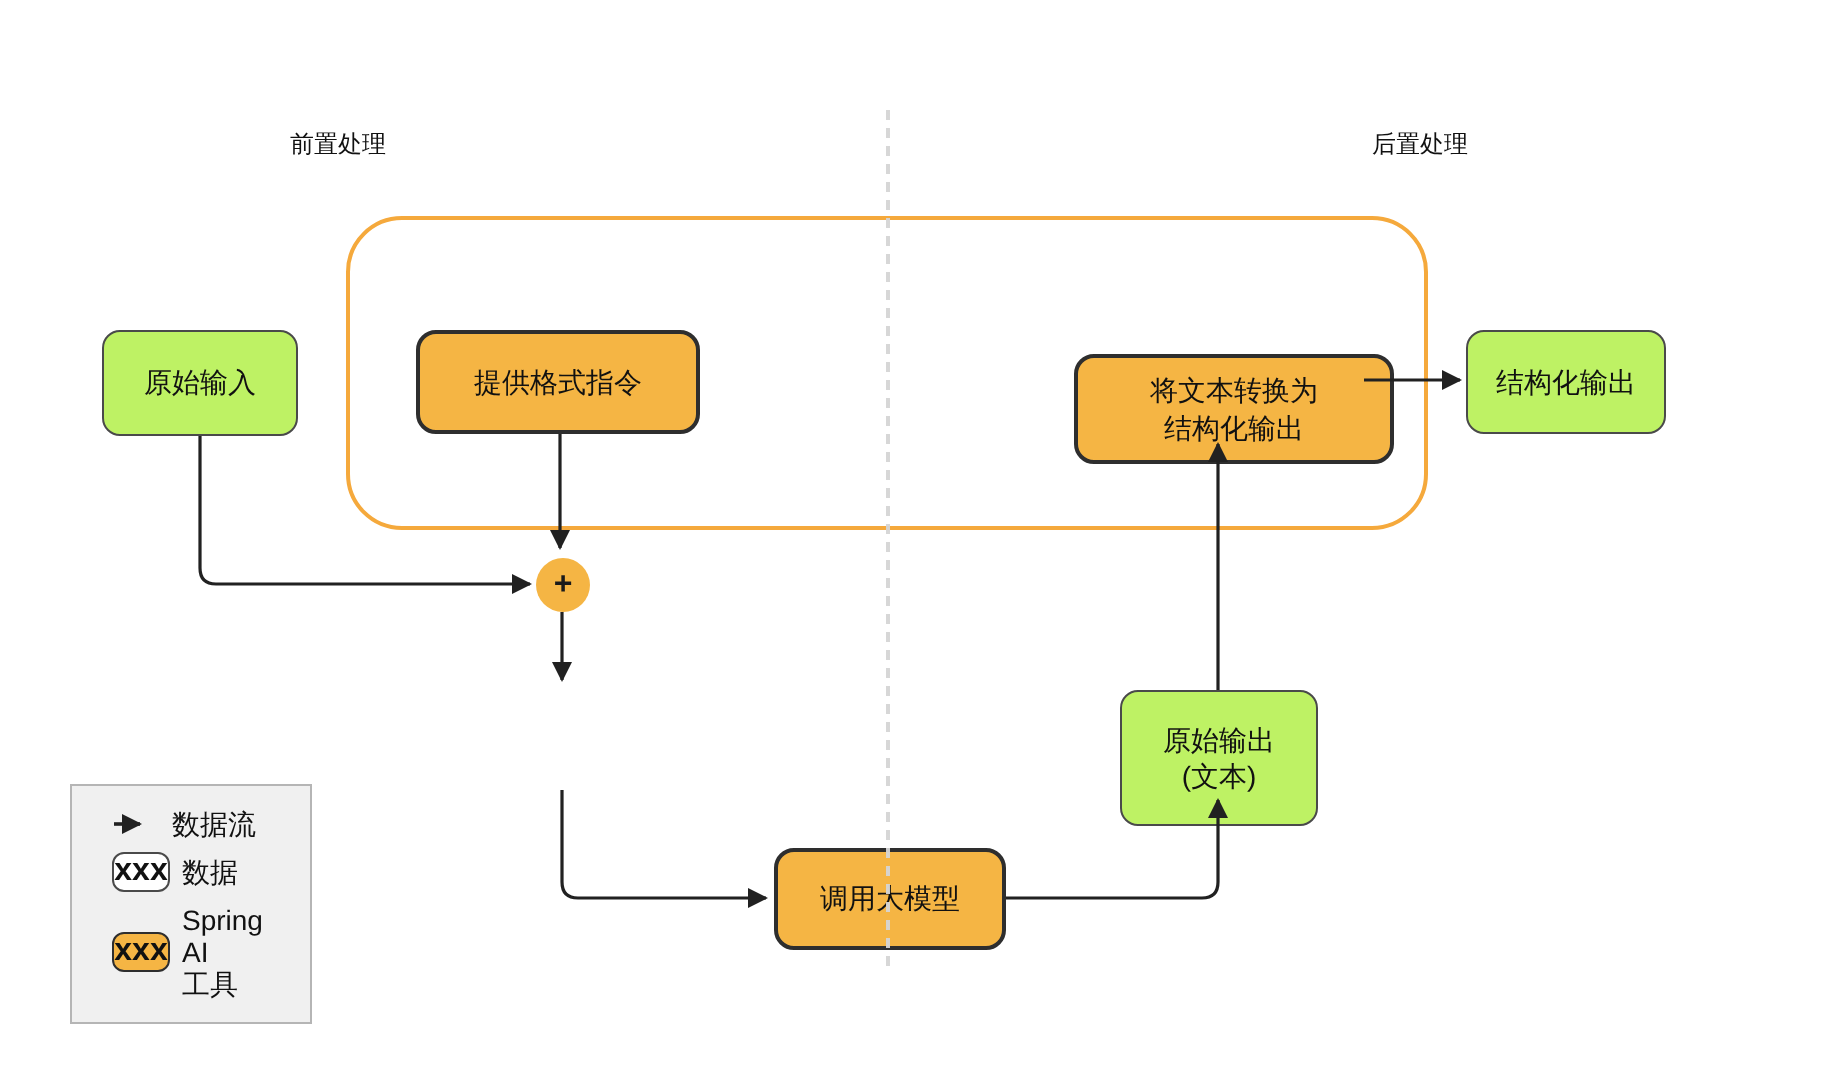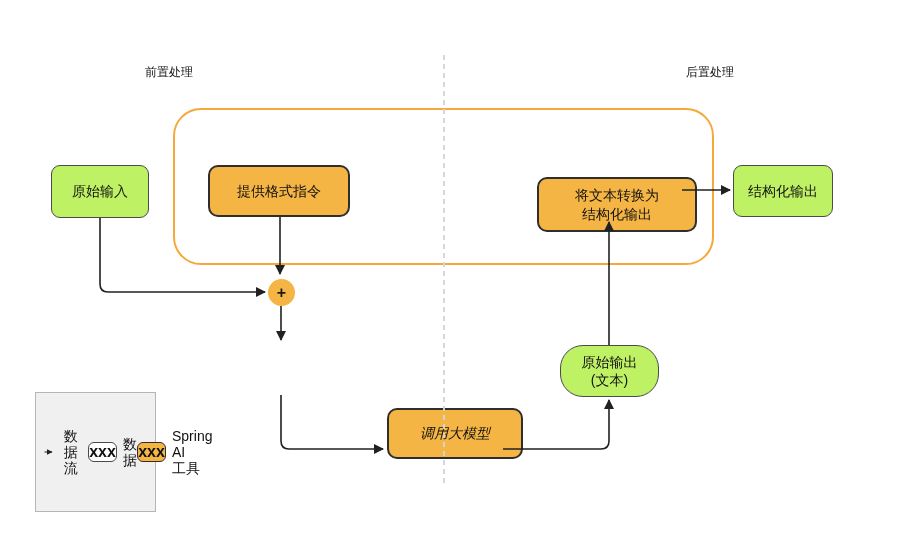--- a/index.html
+++ b/index.html
@@ -39,21 +39,21 @@
   }
   .divider{
     position:absolute;left:443px;top:55px;width:2px;height:432px;z-index:4;
     background:repeating-linear-gradient(to bottom,var(--divider) 0 5px,transparent 5px 9px);
     opacity:.95;pointer-events:none;
   }
   svg.connectors{position:absolute;left:0;top:0;z-index:3;pointer-events:none;}
   .legend{
     position:absolute;left:35px;top:392px;width:121px;height:120px;box-sizing:border-box;
     background:var(--legend-bg);border:1px solid var(--legend-border);z-index:2;
-    display:flex;flex-direction:row;justify-content:space-around;padding:8px 8px;font-size:14px;
+    display:flex;flex-direction:column;justify-content:space-around;padding:8px 20px;font-size:14px;
   }
   .legend-row{display:flex;align-items:center;gap:6px;}
   .legend-mini{
     box-sizing:border-box;width:29px;height:20px;border-radius:6px;display:flex;align-items:center;justify-content:center;
     font-size:16px;font-weight:700;flex:0 0 auto;
   }
   .legend-mini.data{background:#fff;border:1.4px solid var(--data-border);}
   .legend-mini.tool{background:var(--tool-fill);border:1.6px solid var(--tool-border);}
   .legend-text{line-height:1.15;}
 </style>
@@ -101,25 +101,25 @@
 
   <div class="node data" style="left:733px;top:165px;width:100px;height:52px;">
     <span>结构化输出</span>
   </div>
 
   <div class="plus-circle">
     <span>+</span>
   </div>
 
 
-  <div class="node tool" style="left:387px;top:408px;width:136px;height:51px;font-style:italic;">
+  <div class="node tool" style="left:387px;top:424px;width:116px;height:51px;">
     <span>调用大模型</span>
   </div>
 
-  <div class="node data" style="left:560px;top:345px;width:99px;height:52px;border-radius:23px;">
+  <div class="node data" style="left:560px;top:345px;width:99px;height:68px;">
     <span>原始输出</span>
     <span>(文本)</span>
   </div>
 
   <div class="legend">
     <div class="legend-row">
       <svg width="24" height="12" viewBox="0 0 24 12">
         <line x1="1" y1="6" x2="14" y2="6" style="stroke:var(--arrow,#212121);stroke-width:1.8" marker-end="url(#ah)"></line>
       </svg>
       <span class="legend-text">数据流</span>

